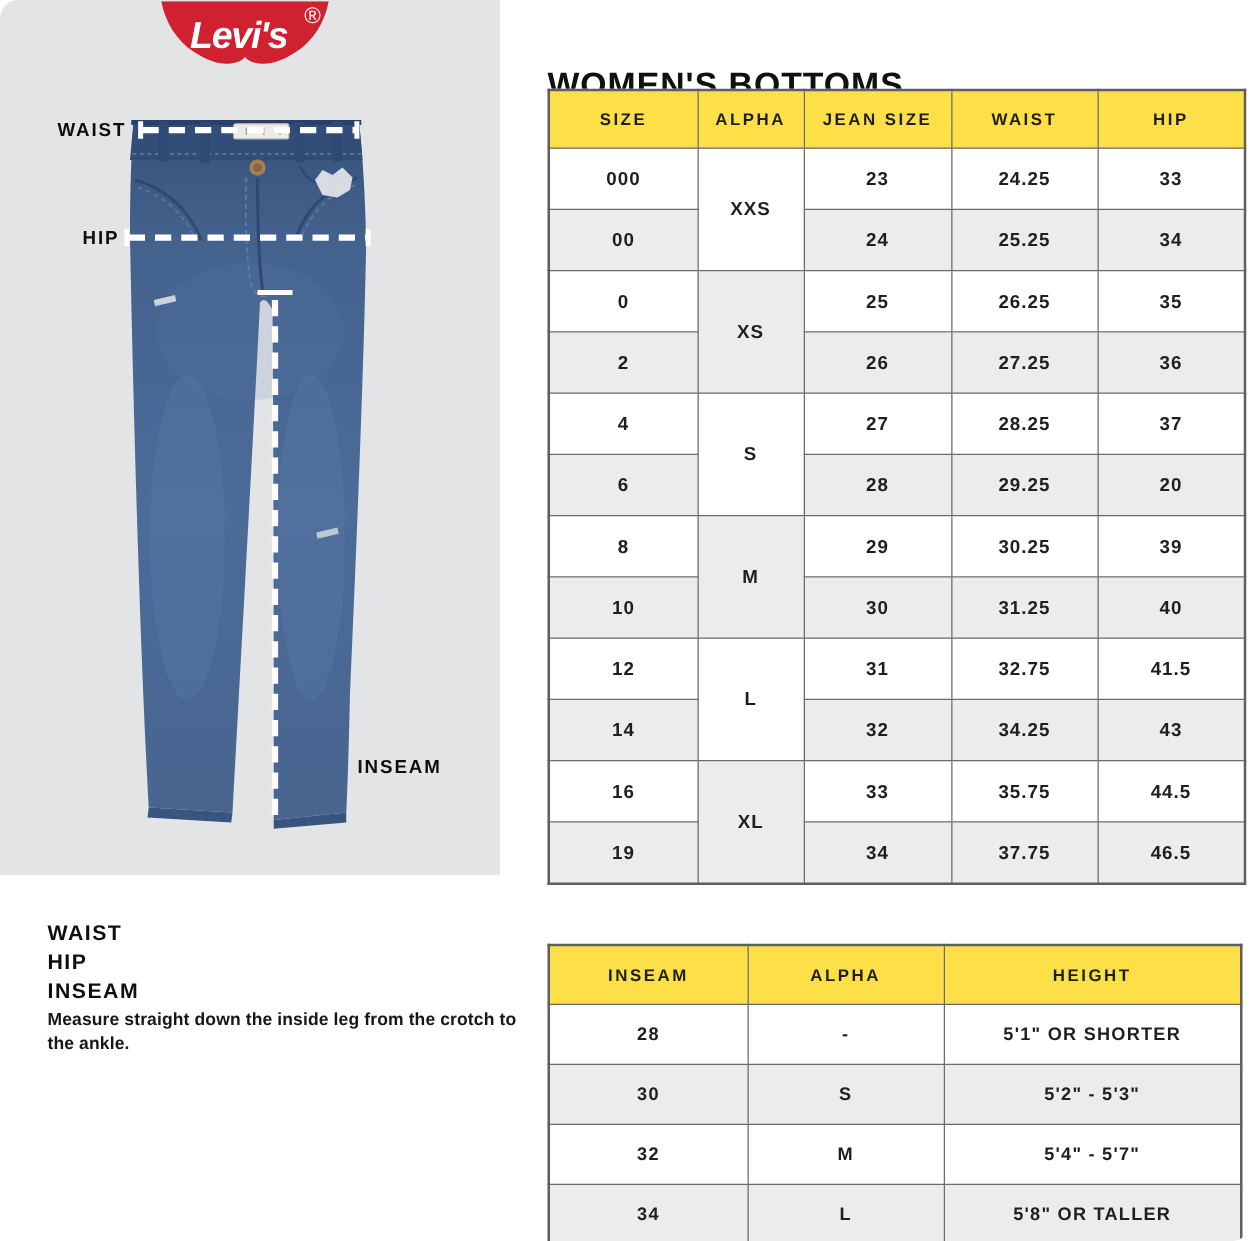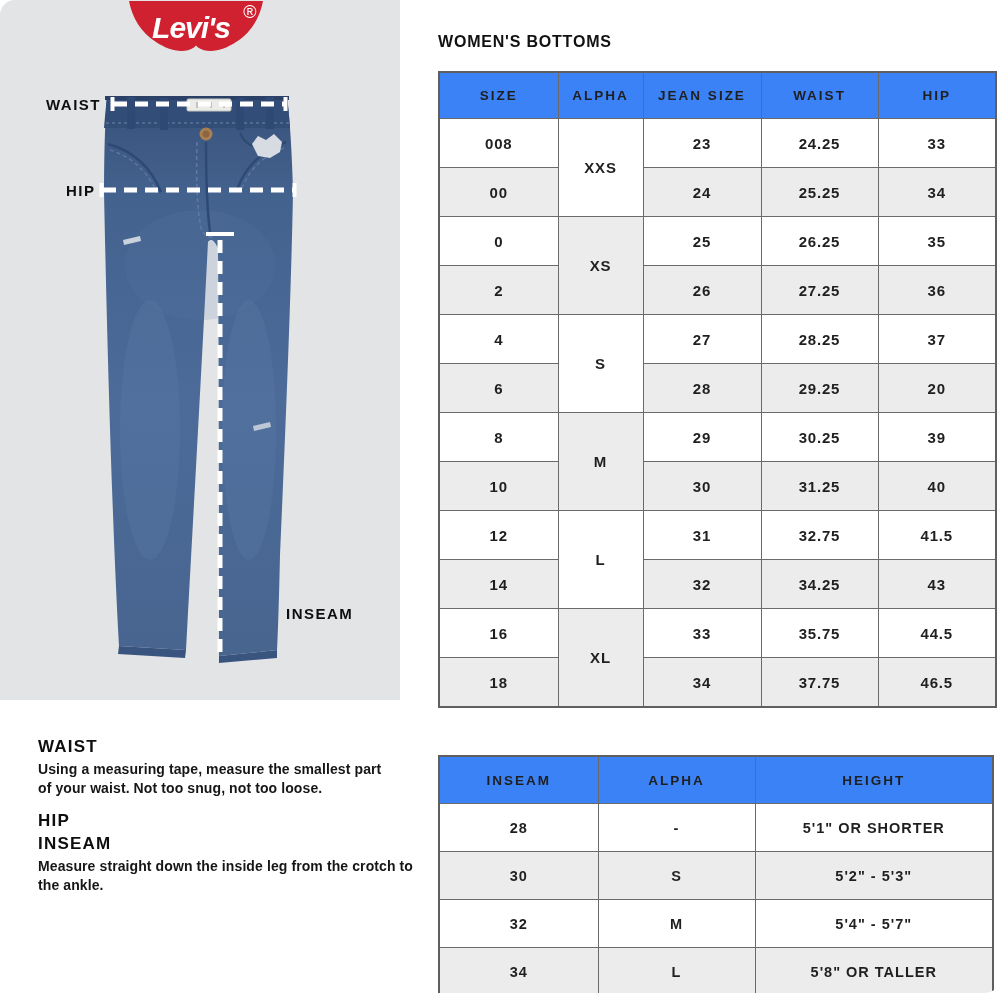--- a/index.html
+++ b/index.html
@@ -12,34 +12,34 @@
   .photo-box svg{position:absolute;left:0;top:0;}
   .measure-label{
     position:absolute;font-weight:bold;font-size:15px;letter-spacing:1.5px;color:#0e0e0e;
   }
   .lbl-waist{left:46px;top:96px;}
   .lbl-hip{left:66px;top:182px;}
   .lbl-inseam{left:286px;top:605px;}
   .logo-wrap{position:absolute;left:128px;top:1px;width:136px;height:60px;}
   
   .section-title{
-    position:absolute;font-weight:bold;font-size:16px;letter-spacing:0.8px;color:#111;
+    position:absolute;font-weight:bold;font-size:27px;letter-spacing:0.8px;color:#111;margin-top:20px;
   }
   .title-bottoms{left:438px;top:33px;}
   .title-inseam{left:438px;top:719px;}
   
   table.sizes{
     position:absolute;border-collapse:collapse;table-layout:fixed;
     border:2px solid #5f5f5f;background:#fff;
   }
   table.sizes th, table.sizes td{
     border:1.5px solid #6a6a6a;text-align:center;vertical-align:middle;
     font-weight:bold;color:#1f1f1f;padding:0;
   }
-  table.sizes th{background:#3b82f6;font-size:13.5px;letter-spacing:2px;height:45px;}
+  table.sizes th{background:#fde047;font-size:13.5px;letter-spacing:2px;height:45px;}
   table.sizes td{font-size:15px;letter-spacing:0.8px;}
   #bottoms-table{left:438px;top:71px;width:557px;}
   #bottoms-table td{height:48px;}
   #inseam-table{left:438px;top:755px;width:554px;}
   #inseam-table th{height:46px;}
   #inseam-table td{height:47px;font-size:14.5px;letter-spacing:1px;}
   td.alt{background:#ececec;}
   td.plain{background:#ffffff;}
   
   .instructions{position:absolute;left:38px;top:737px;width:480px;}
@@ -168,21 +168,21 @@
         <tr>
           <th>SIZE</th>
           <th>ALPHA</th>
           <th>JEAN SIZE</th>
           <th>WAIST</th>
           <th>HIP</th>
         </tr>
       </thead>
     <tbody>
         <tr>
-          <td class="plain">008</td>
+          <td class="plain">000</td>
           <td class="plain" rowspan="2">XXS</td>
           <td class="plain">23</td>
           <td class="plain">24.25</td>
           <td class="plain">33</td>
         </tr>
         <tr>
           <td class="alt">00</td>
           <td class="alt">24</td>
           <td class="alt">25.25</td>
           <td class="alt">34</td>
@@ -240,33 +240,31 @@
           <td class="alt">43</td>
         </tr>
         <tr>
           <td class="plain">16</td>
           <td class="alt" rowspan="2">XL</td>
           <td class="plain">33</td>
           <td class="plain">35.75</td>
           <td class="plain">44.5</td>
         </tr>
         <tr>
-          <td class="alt">18</td>
+          <td class="alt">19</td>
           <td class="alt">34</td>
           <td class="alt">37.75</td>
           <td class="alt">46.5</td>
         </tr>
       </tbody>
   </table>
 
   <div class="instructions">
     <div>
       <p class="instr-heading">WAIST</p>
-      <p class="instr-text">Using a measuring tape, measure the smallest part
-of your waist. Not too snug, not too loose.</p>
     </div>
     <div>
       <p class="instr-heading">HIP</p>
     </div>
     <div>
       <p class="instr-heading">INSEAM</p>
       <p class="instr-text">Measure straight down the inside leg from the crotch to
 the ankle.</p>
     </div>
   </div>

